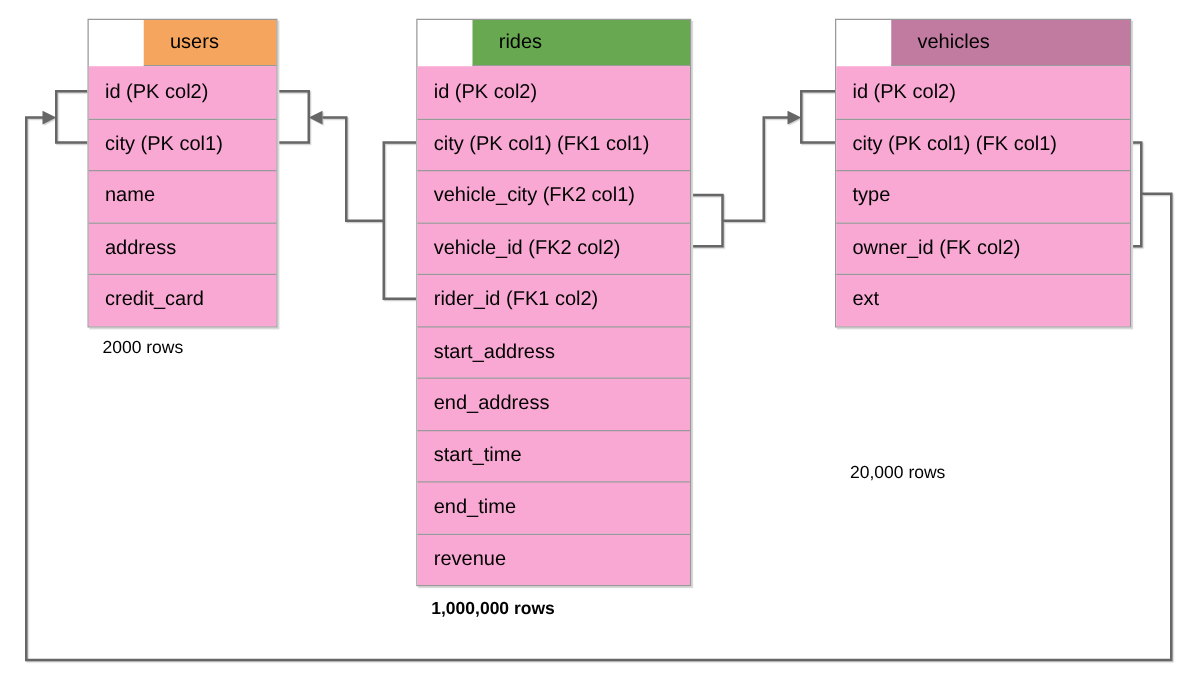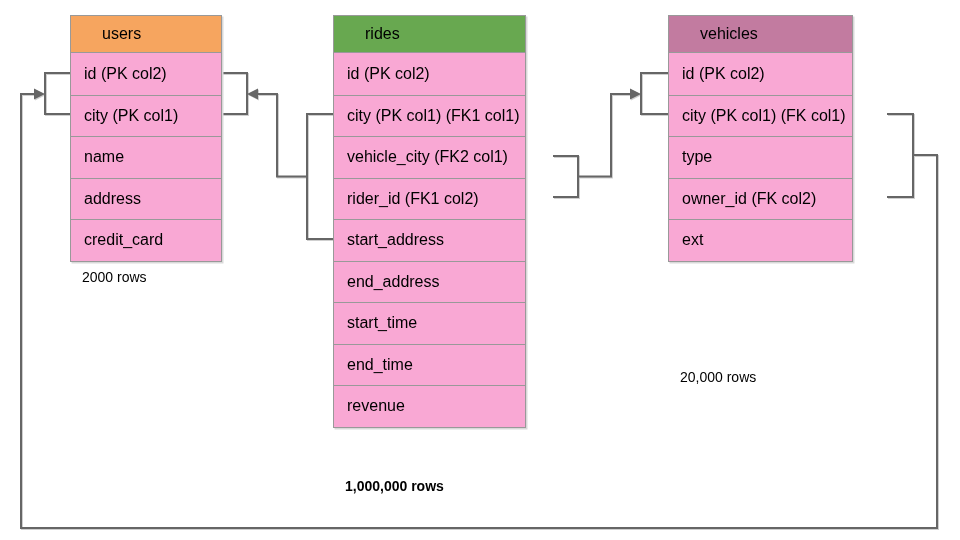--- a/index.html
+++ b/index.html
@@ -8,32 +8,32 @@
     font-family:"Liberation Sans", sans-serif; color:#000; overflow:hidden;
   }
   .wires { position:absolute; left:0; top:0; z-index:0;
     filter:drop-shadow(1.5px 1.5px 0px #cfcfcf); }
   .table {
     position:absolute; z-index:1; background:#ffffff;
     border:1px solid #999999; box-sizing:border-box;
     box-shadow:1.5px 1.5px 0 #d9d9d9;
   }
   .thead {
-    height:36px; display:flex; align-items:center; padding-left:31px;
-    border-bottom:1px solid #999999; font-size:16px;
+    height:36px; display:flex; align-items:center; padding-left:21px;
+    border-bottom:1px solid #999999; font-size:16px;margin-left:44px;
   }
   .trow {
     height:41.5px; display:flex; align-items:center; padding-left:13px;
     font-size:16px; box-sizing:border-box; background:#f9a8d4;
   }
   .trow + .trow { border-top:1px solid #999999; }
   .rowcount { position:absolute; z-index:1; font-size:14px; }
   .t-users    { left:70px;  top:15px; width:152px; }
-  .t-rides    { left:333px; top:15px; width:193px; }
-  .t-vehicles { left:668px; top:15px; width:185px; }
+  .t-rides    { left:333px; top:15px; width:220px; }
+  .t-vehicles { left:668px; top:15px; width:237px; }
   .rc-users    { left:82px;  top:269px; }
   .rc-rides    { left:345px; top:478px;font-weight:bold; }
   .rc-vehicles { left:680px; top:369px; }
 </style>
 </head>
 <body>
 
 <div class="canvas">
 
   <svg class="wires" width="960" height="540" viewBox="0 0 960 540">
@@ -65,20 +65,21 @@
         <div class="trow">credit_card</div>
       </div>
   </div>
 
   <div class="table t-rides">
     <div class="thead" style="background-color: rgb(104, 168, 80);">rides</div>
     <div class="tbody">
         <div class="trow">id (PK col2)</div>
         <div class="trow">city (PK col1) (FK1 col1)</div>
         <div class="trow">vehicle_city (FK2 col1)</div>
+        <div class="trow">vehicle_id (FK2 col2)</div>
         <div class="trow">rider_id (FK1 col2)</div>
         <div class="trow">start_address</div>
         <div class="trow">end_address</div>
         <div class="trow">start_time</div>
         <div class="trow">end_time</div>
         <div class="trow">revenue</div>
       </div>
   </div>
 
   <div class="table t-vehicles">

